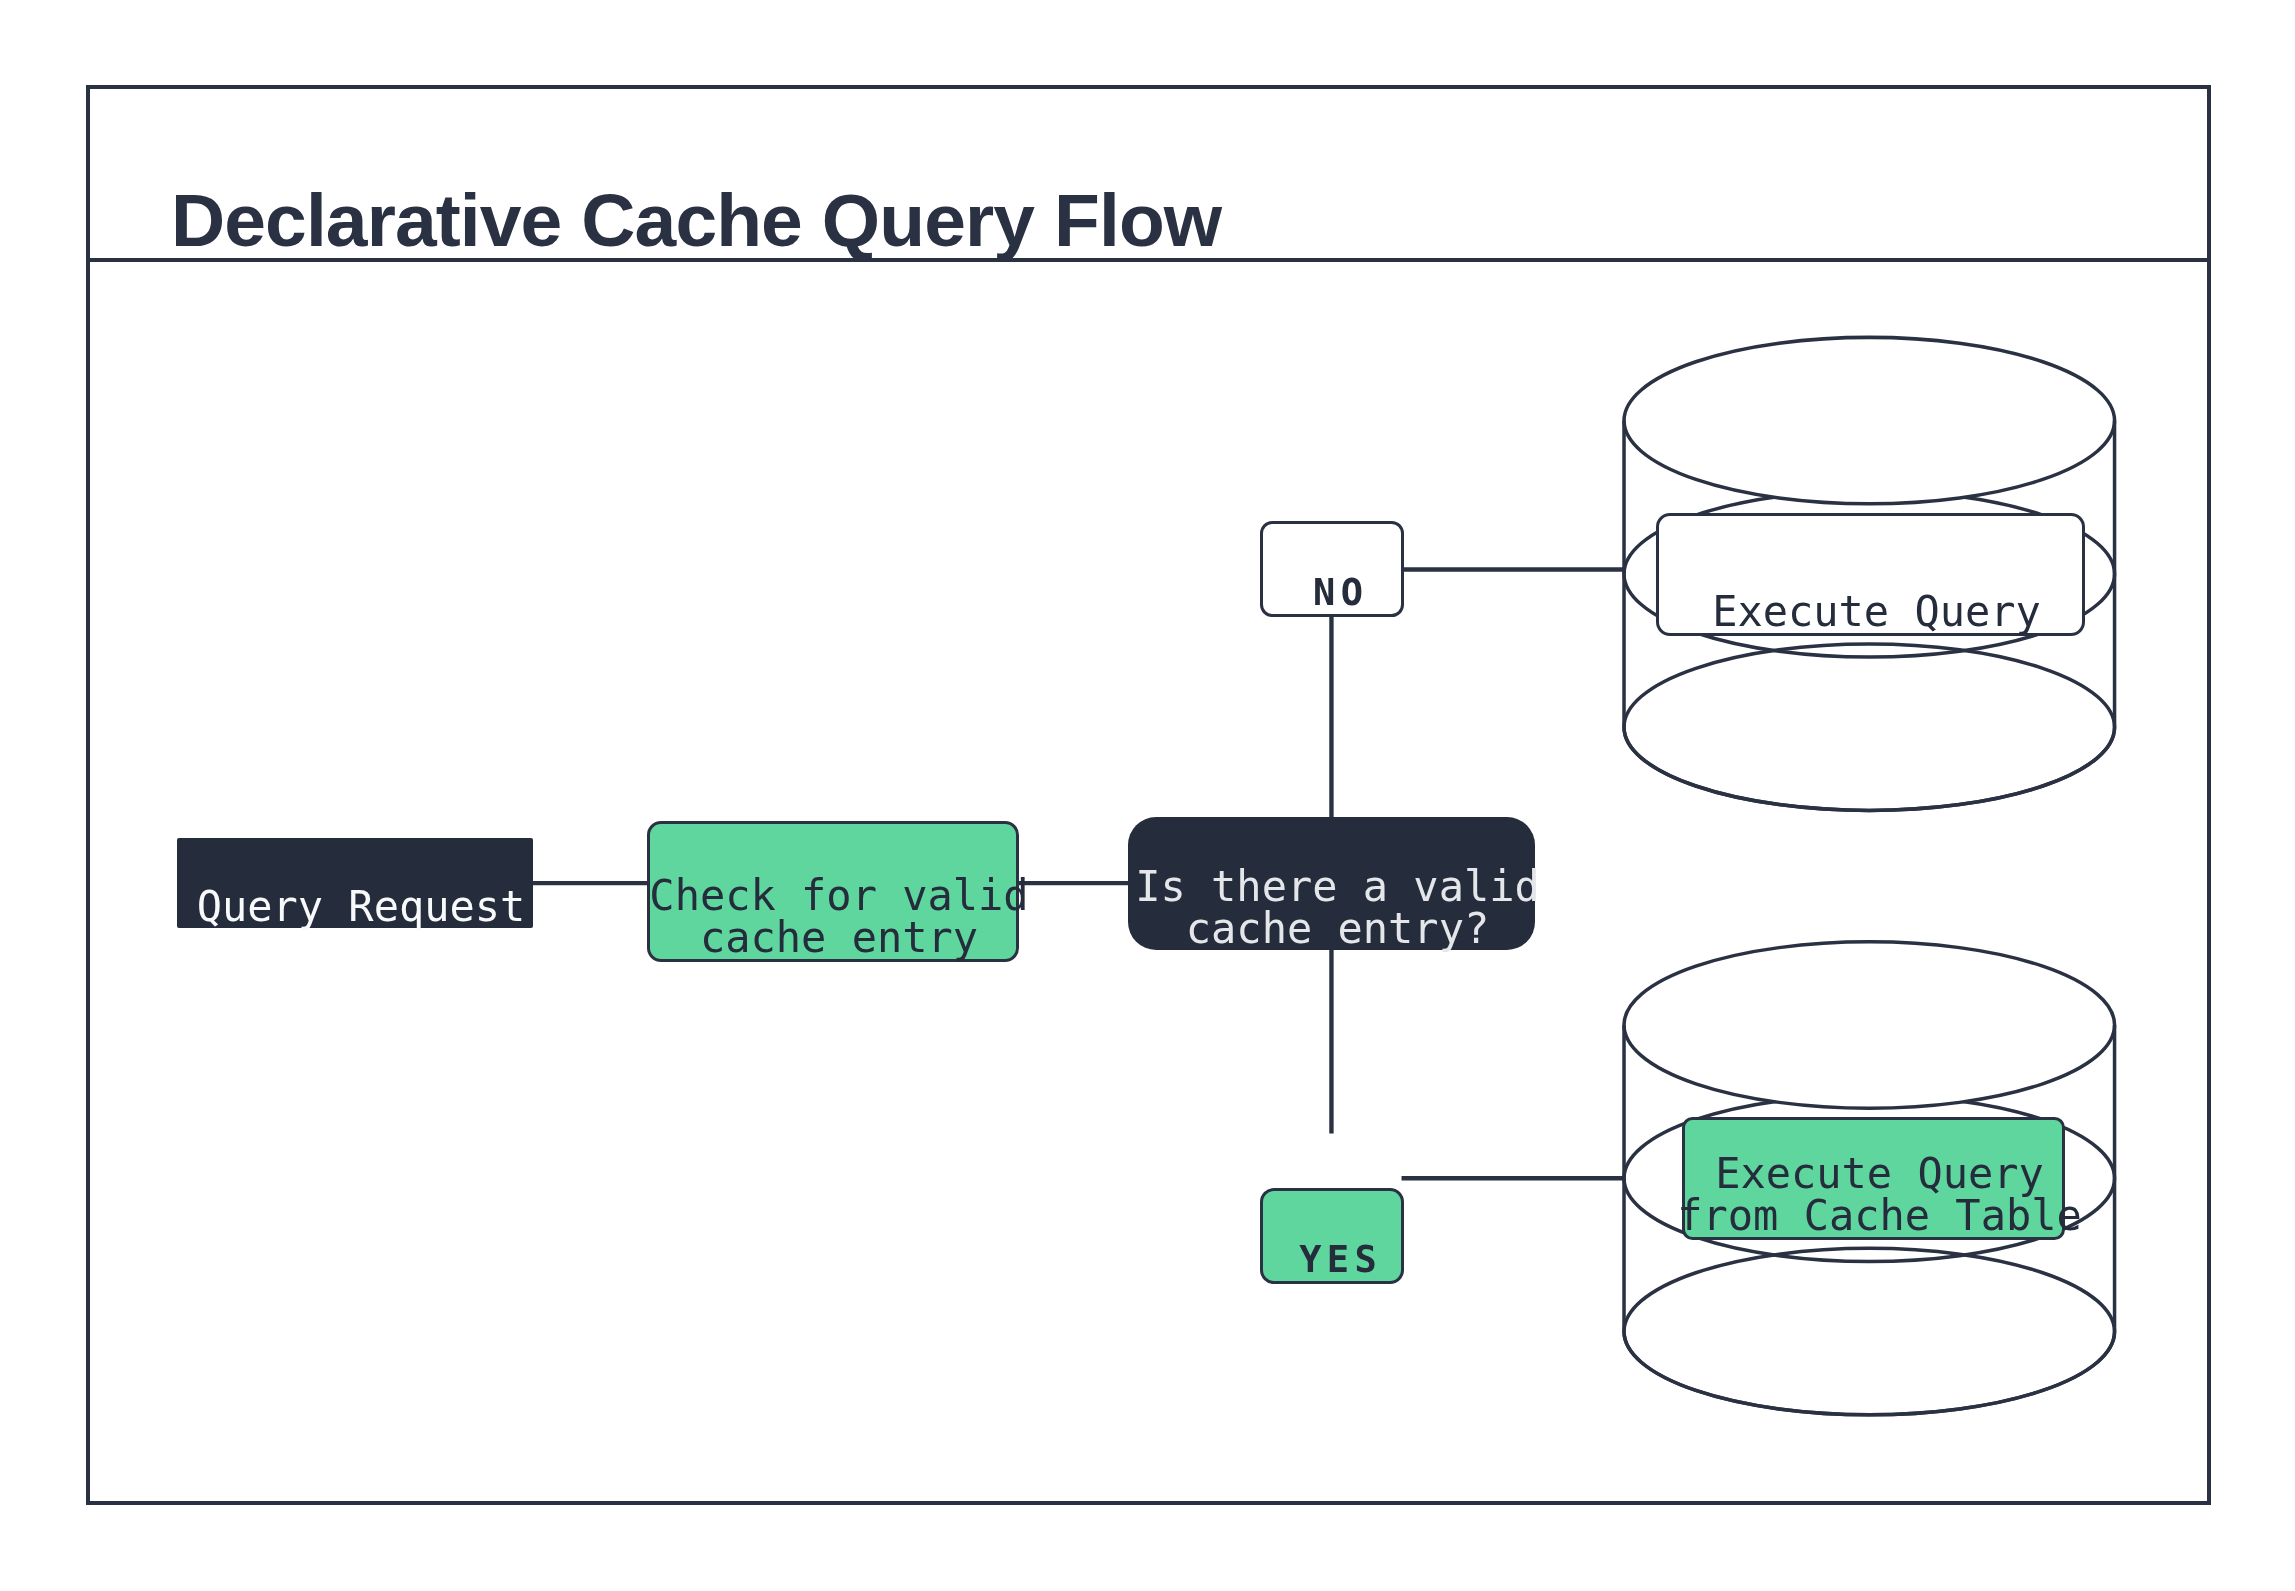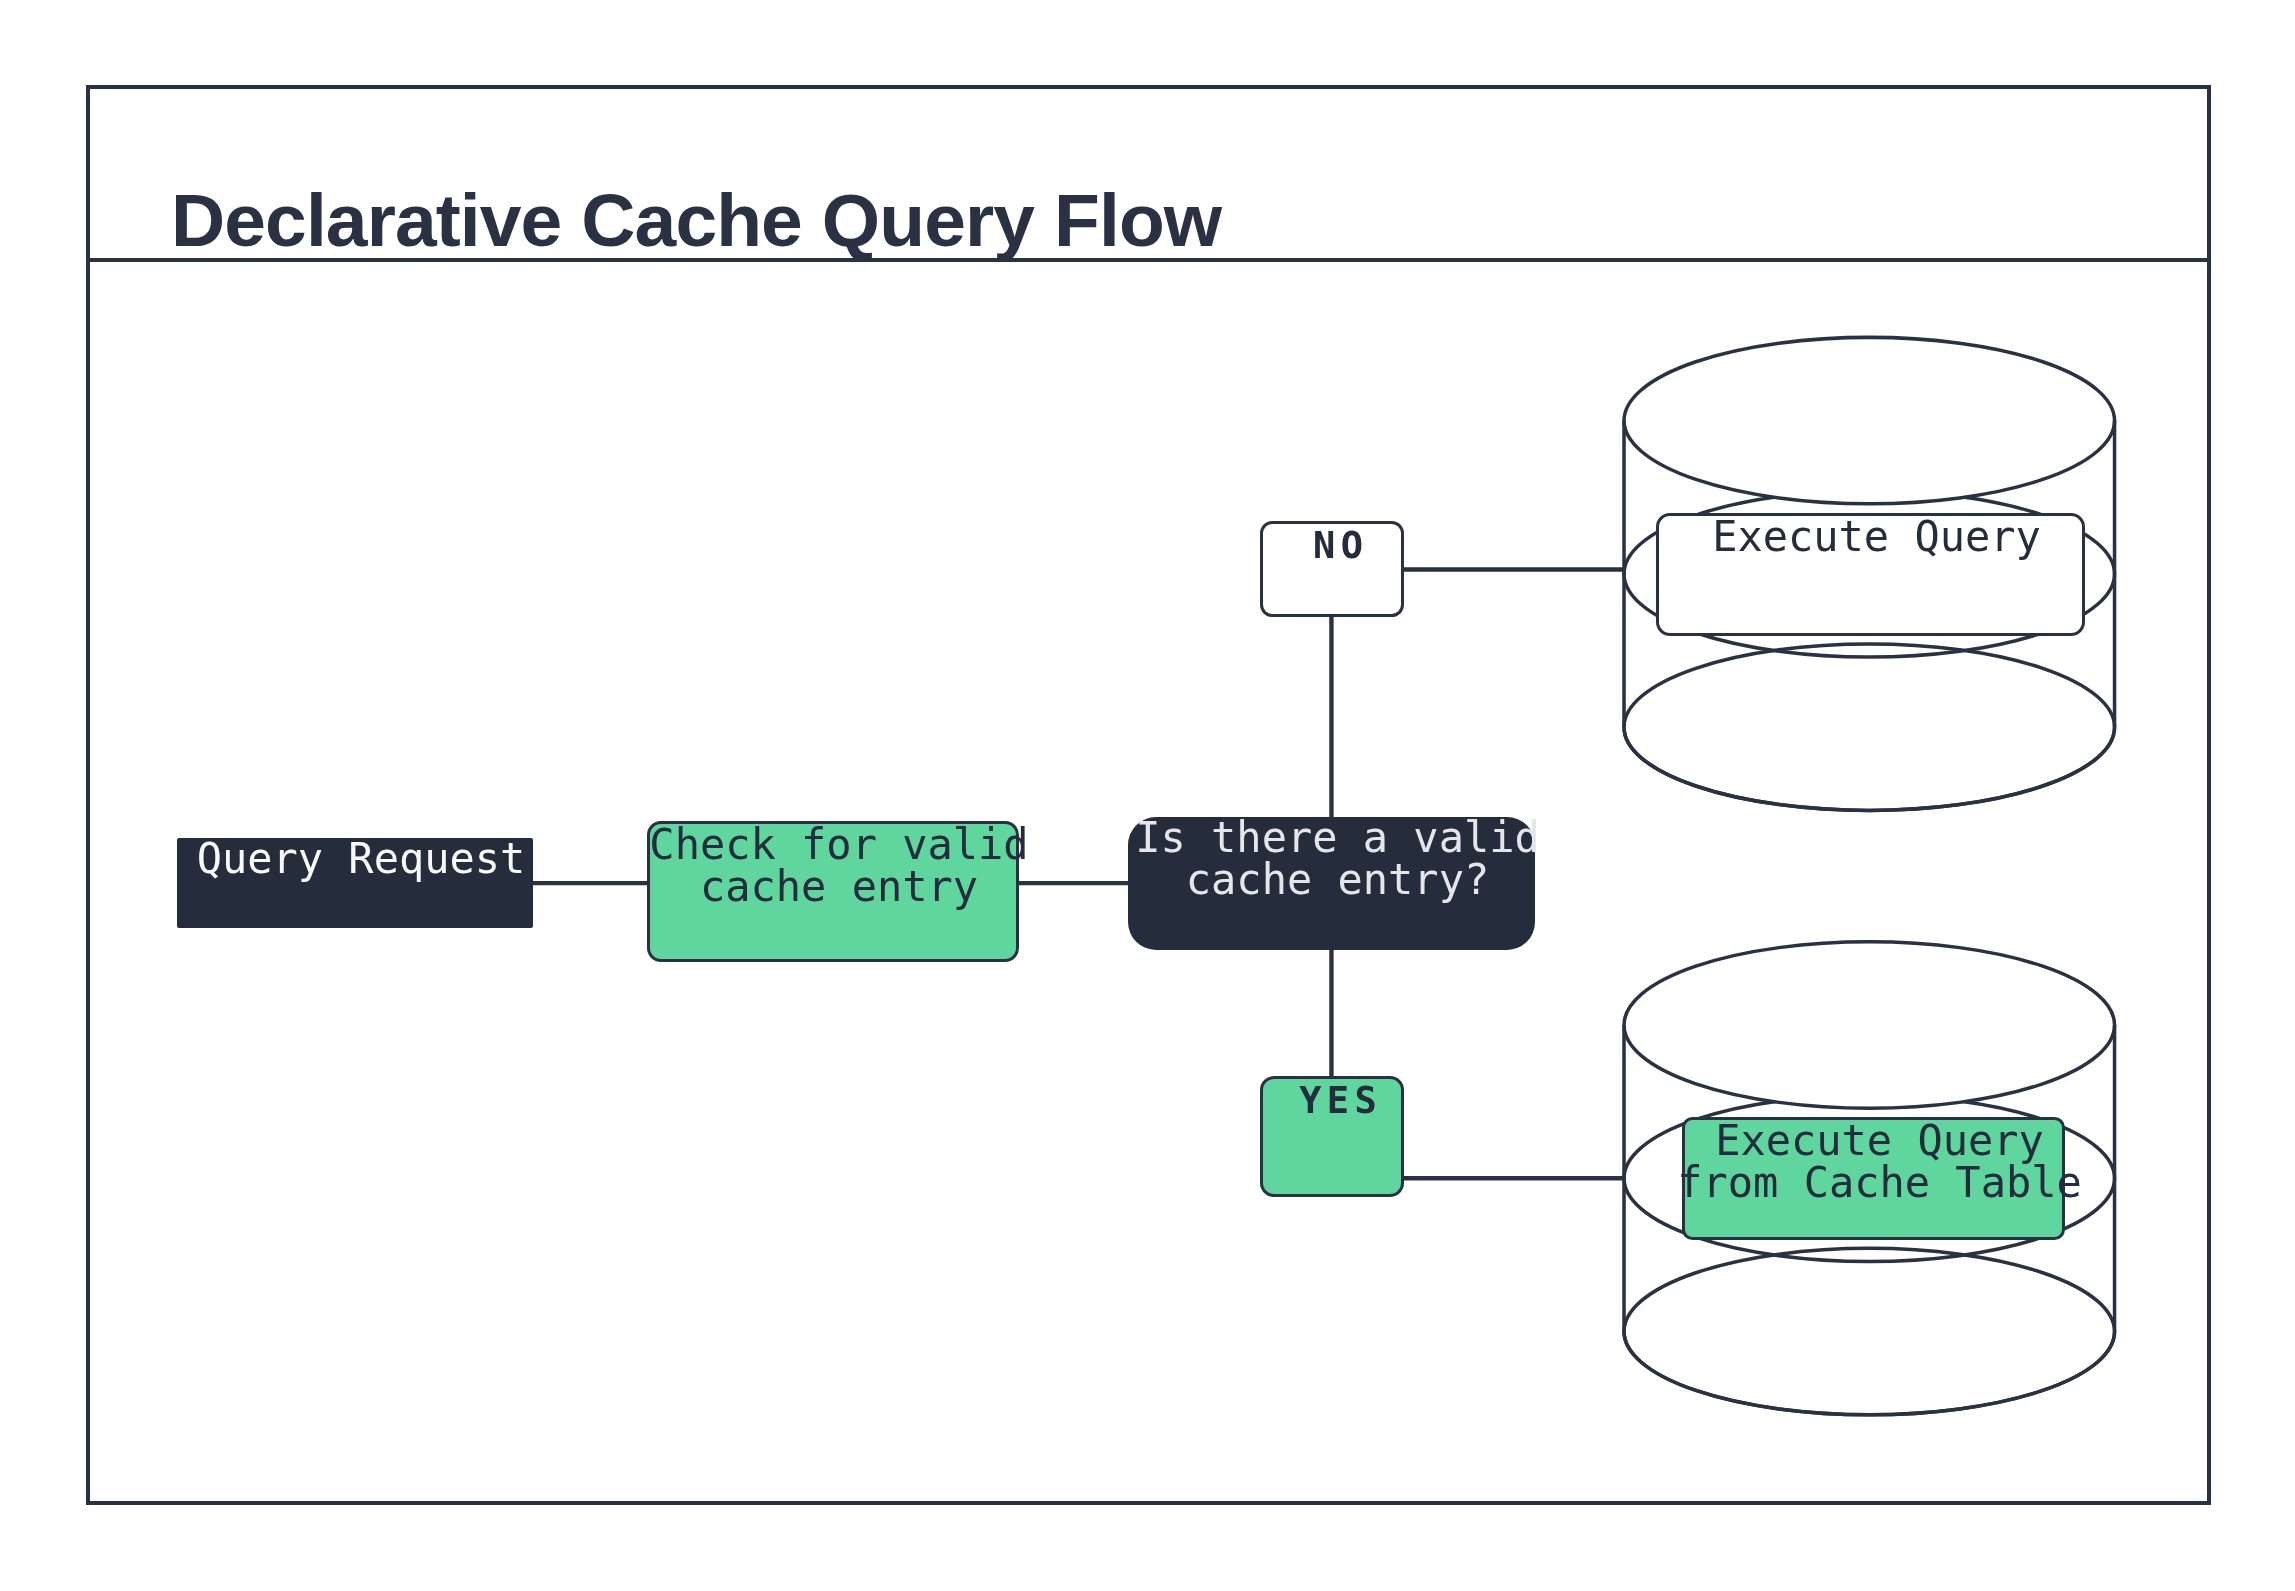--- a/index.html
+++ b/index.html
@@ -24,33 +24,33 @@
   .divider{
     position:absolute;left:86px;top:258px;width:2125px;height:4.4px;background:var(--ink);
   }
   svg.layer{position:absolute;left:0;top:0;width:2295px;height:1591px;}
   .conn{stroke:var(--ink);stroke-width:5;fill:none;}
   .cyl-sil{fill:var(--white);stroke:none;}
   .cyl-line{fill:none;stroke:var(--ink);stroke-width:4;}
   .cyl-top{fill:var(--white);stroke:var(--ink);stroke-width:4;}
   .node{
     position:absolute;display:flex;flex-direction:column;align-items:center;
-    justify-content:flex-start;text-align:center;white-space:nowrap;padding-left:12px;
+    justify-content:flex-end;text-align:center;white-space:nowrap;padding-left:12px;
   }
   .node .line{line-height:42px;font-size:42px;}
   .dark-node{background:var(--dark);color:var(--bright_text);border-radius:2px;}
   .decision-node{background:var(--dark);color:var(--light_text);border-radius:28px;}
   .green-node{background:var(--green);color:var(--dark);border:3.5px solid var(--ink);border-radius:14px;}
   .white-node{background:var(--white);color:var(--dark);border:3.5px solid var(--ink);border-radius:12.3px;}
   .branch{font-weight:700;font-size:37px;letter-spacing:5.3px;text-indent:5.3px;}
   #node-query{left:177px;top:838px;width:356px;height:90px;}
   #node-check{left:647px;top:821px;width:372px;height:141px;}
   #node-decision{left:1128px;top:817px;width:407px;height:133px;}
   #branch-no{left:1260px;top:521px;width:144px;height:96px;}
-  #branch-yes{left:1260px;top:1076px;width:144px;height:121px;}
+  #branch-yes{left:1260px;top:1188px;width:144px;height:96px;}
   #node-srcdb{left:1656px;top:513px;width:429px;height:123px;border-radius:14px;}
   #node-cachedb{left:1682px;top:1117px;width:383px;height:123px;border-radius:10.5px;}
 </style>
 </head>
 <body>
 
 <div class="frame"></div>
 
 <div class="title">Declarative Cache Query Flow</div>
 <div class="divider"></div>

